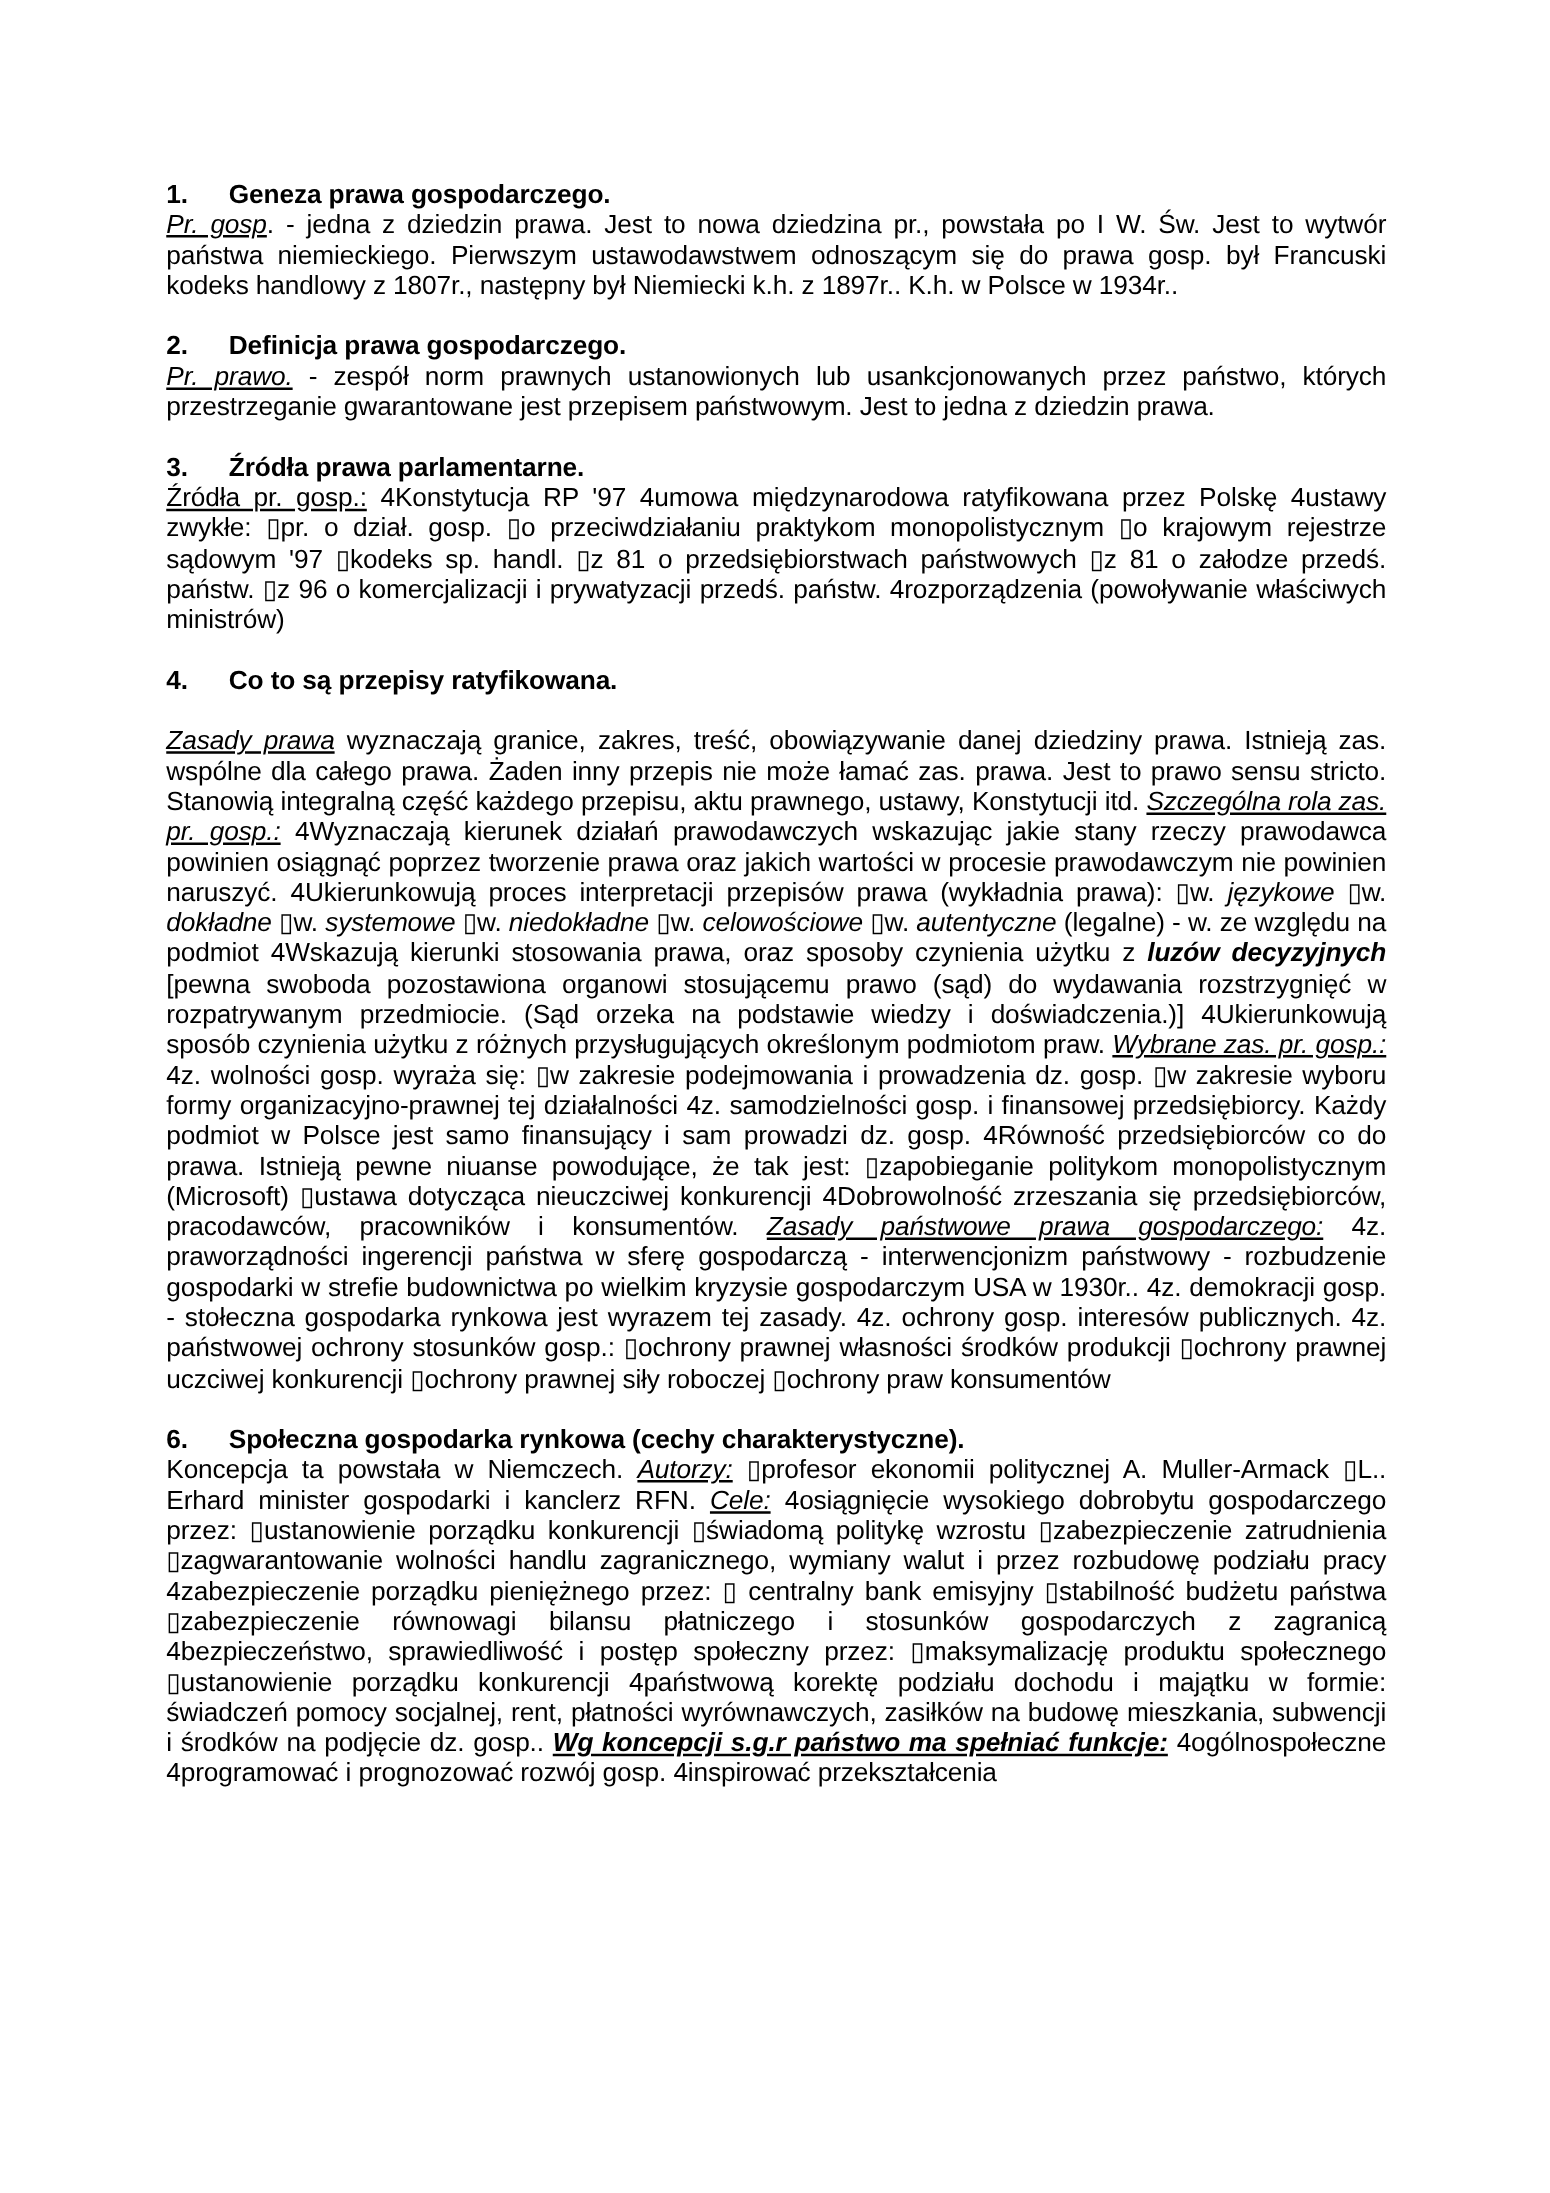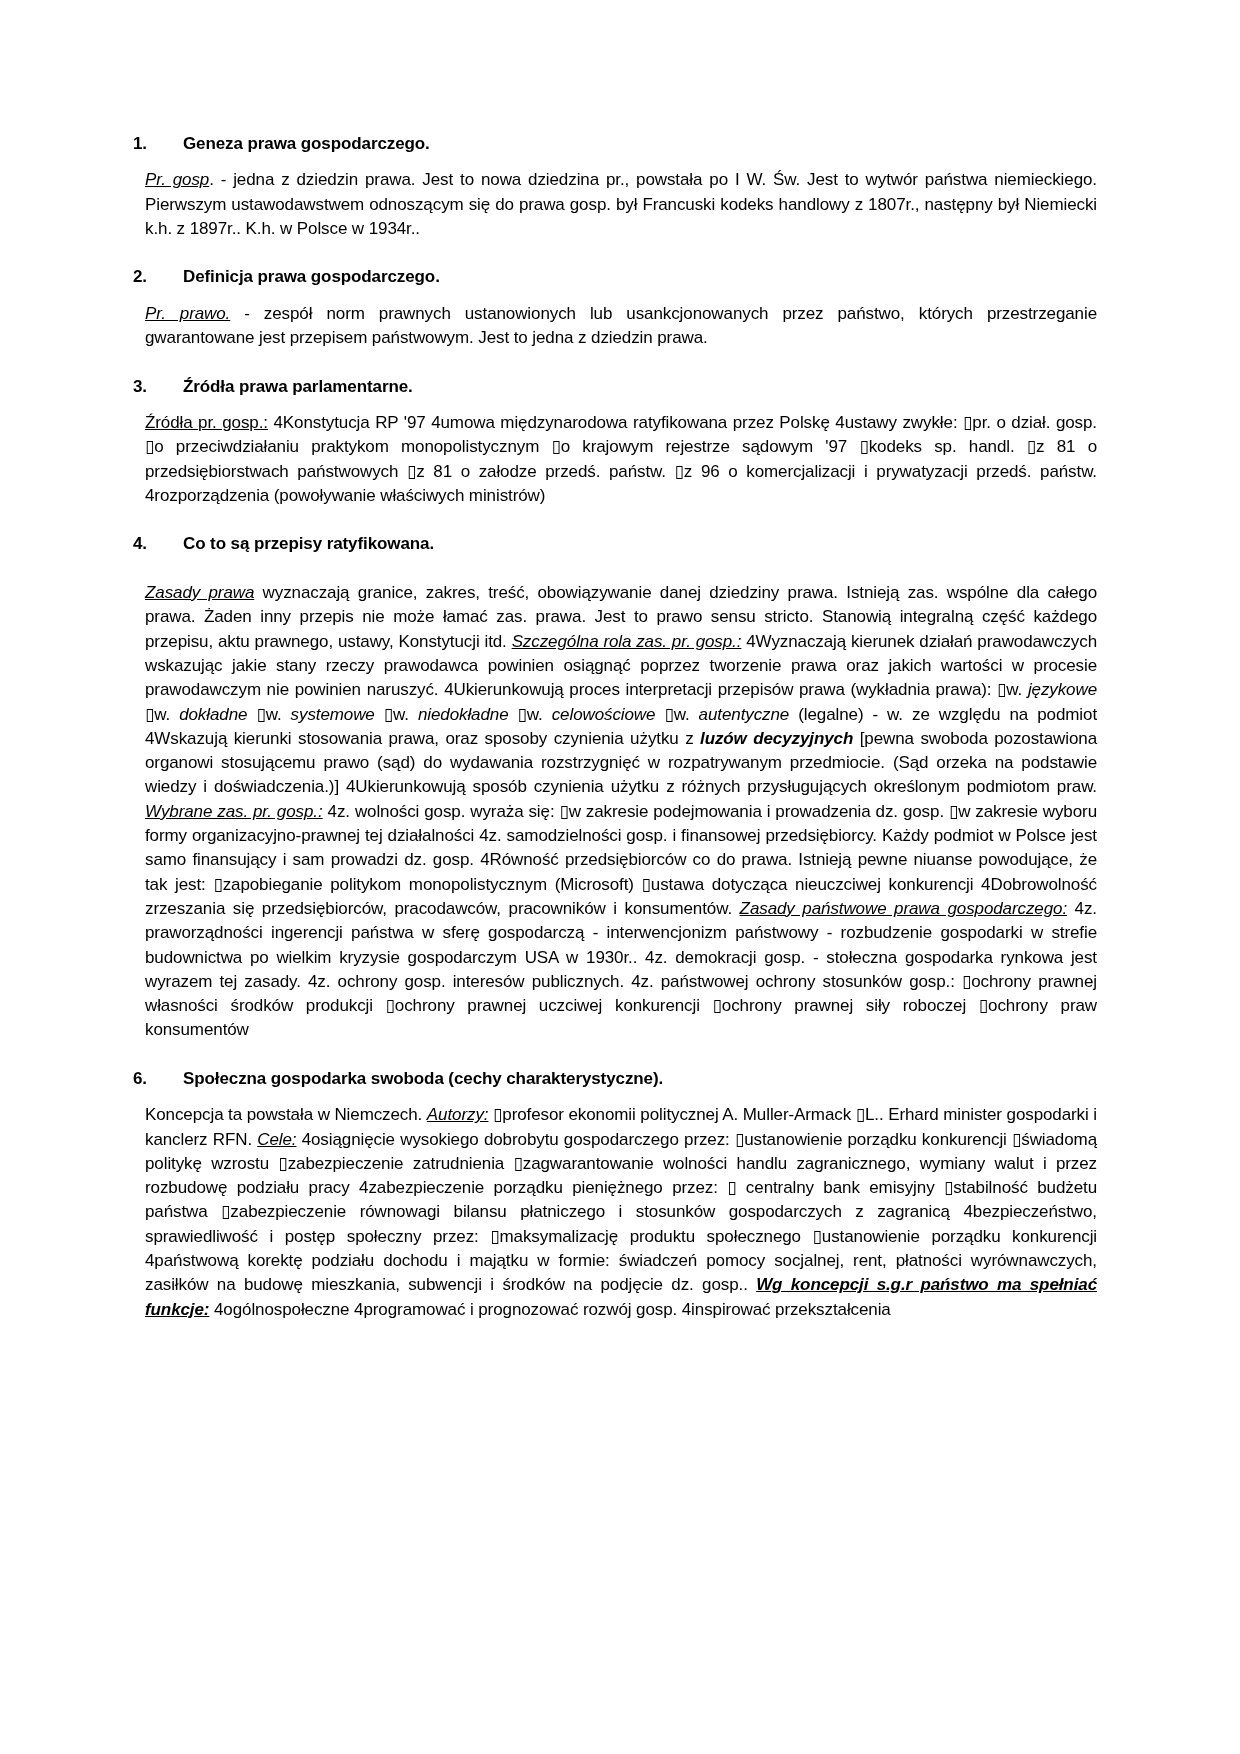--- a/index.html
+++ b/index.html
@@ -9,36 +9,36 @@
     height: 1754px;
     background: #ffffff;
     position: relative;
     font-family: "Liberation Sans", "DejaVu Sans", sans-serif;
     color: #000000;
     overflow: hidden;
   }
   .doc {
     position: absolute;
     left: 133px;
-    top: 132px;
+    top: 144px;
     width: 976px;
-    font-size: 17px;
+    font-size: 21px;
     line-height: 24.3px;
     letter-spacing: -0.1px;
   }
   .section { margin: 0 0 24.3px 0; }
   .section:last-child { margin-bottom: 0; }
   .heading {
     font-weight: bold;
     text-align: left;
     margin: 0;
   }
   .hnum { display: inline-block; width: 50px; }
   .para {
-    margin: 12px;
+    margin: 0;
     text-align: justify;
   }
   .r-i { font-style: italic; }
   .r-u { text-decoration: underline; }
   .r-b { font-weight: bold; }
 </style>
 </head>
 <body>
 
 <main class="doc">
@@ -54,16 +54,16 @@
       <div class="heading"><span class="hnum">3.</span><span>Źródła prawa parlamentarne.</span></div>
       <p class="para"><span class="r-u">Źródła pr. gosp.:</span><span class=""> 4Konstytucja RP '97 4umowa międzynarodowa ratyfikowana przez Polskę 4ustawy zwykłe: ▯pr. o dział. gosp. ▯o przeciwdziałaniu praktykom monopolistycznym ▯o krajowym rejestrze sądowym '97 ▯kodeks sp. handl. ▯z 81 o przedsiębiorstwach państwowych ▯z 81 o załodze przedś. państw. ▯z 96 o komercjalizacji i prywatyzacji przedś. państw. 4rozporządzenia (powoływanie właściwych ministrów)</span></p>
     </section>
     <section class="section">
       <div class="heading"><span class="hnum">4.</span><span>Co to są przepisy ratyfikowana.</span></div>
     </section>
     <section class="section">
       <p class="para"><span class="r-i r-u">Zasady prawa</span><span class=""> wyznaczają granice, zakres, treść, obowiązywanie danej dziedziny prawa. Istnieją zas. wspólne dla całego prawa. Żaden inny przepis nie może łamać zas. prawa. Jest to prawo sensu stricto. Stanowią integralną część każdego przepisu, aktu prawnego, ustawy, Konstytucji itd. </span><span class="r-i r-u">Szczególna rola zas. pr. gosp.:</span><span class=""> 4Wyznaczają kierunek działań prawodawczych wskazując jakie stany rzeczy prawodawca powinien osiągnąć poprzez tworzenie prawa oraz jakich wartości w procesie prawodawczym nie powinien naruszyć. 4Ukierunkowują proces interpretacji przepisów prawa (wykładnia prawa): ▯w. </span><span class="r-i">językowe</span><span class=""> ▯w. </span><span class="r-i">dokładne</span><span class=""> ▯w. </span><span class="r-i">systemowe</span><span class=""> ▯w. </span><span class="r-i">niedokładne</span><span class=""> ▯w. </span><span class="r-i">celowościowe</span><span class=""> ▯w. </span><span class="r-i">autentyczne</span><span class=""> (legalne) - w. ze względu na podmiot 4Wskazują kierunki stosowania prawa, oraz sposoby czynienia użytku z </span><span class="r-b r-i">luzów decyzyjnych</span><span class=""> [pewna swoboda pozostawiona organowi stosującemu prawo (sąd) do wydawania rozstrzygnięć w rozpatrywanym przedmiocie. (Sąd orzeka na podstawie wiedzy i doświadczenia.)] 4Ukierunkowują sposób czynienia użytku z różnych przysługujących określonym podmiotom praw. </span><span class="r-i r-u">Wybrane zas. pr. gosp.:</span><span class=""> 4z. wolności gosp. wyraża się: ▯w zakresie podejmowania i prowadzenia dz. gosp. ▯w zakresie wyboru formy organizacyjno-prawnej tej działalności 4z. samodzielności gosp. i finansowej przedsiębiorcy. Każdy podmiot w Polsce jest samo finansujący i sam prowadzi dz. gosp. 4Równość przedsiębiorców co do prawa. Istnieją pewne niuanse powodujące, że tak jest: ▯zapobieganie politykom monopolistycznym (Microsoft) ▯ustawa dotycząca nieuczciwej konkurencji 4Dobrowolność zrzeszania się przedsiębiorców, pracodawców, pracowników i konsumentów. </span><span class="r-i r-u">Zasady państwowe prawa gospodarczego:</span><span class=""> 4z. praworządności ingerencji państwa w sferę gospodarczą - interwencjonizm państwowy - rozbudzenie gospodarki w strefie budownictwa po wielkim kryzysie gospodarczym USA w 1930r.. 4z. demokracji gosp. - stołeczna gospodarka rynkowa jest wyrazem tej zasady. 4z. ochrony gosp. interesów publicznych. 4z. państwowej ochrony stosunków gosp.: ▯ochrony prawnej własności środków produkcji ▯ochrony prawnej uczciwej konkurencji ▯ochrony prawnej siły roboczej ▯ochrony praw konsumentów</span></p>
     </section>
     <section class="section">
-      <div class="heading"><span class="hnum">6.</span><span>Społeczna gospodarka swoboda (cechy charakterystyczne).</span></div>
+      <div class="heading"><span class="hnum">6.</span><span>Społeczna gospodarka rynkowa (cechy charakterystyczne).</span></div>
       <p class="para"><span class="">Koncepcja ta powstała w Niemczech. </span><span class="r-i r-u">Autorzy:</span><span class=""> ▯profesor ekonomii politycznej A. Muller-Armack ▯L.. Erhard minister gospodarki i kanclerz RFN. </span><span class="r-i r-u">Cele:</span><span class=""> 4osiągnięcie wysokiego dobrobytu gospodarczego przez: ▯ustanowienie porządku konkurencji ▯świadomą politykę wzrostu ▯zabezpieczenie zatrudnienia ▯zagwarantowanie wolności handlu zagranicznego, wymiany walut i przez rozbudowę podziału pracy 4zabezpieczenie porządku pieniężnego przez: ▯ centralny bank emisyjny ▯stabilność budżetu państwa ▯zabezpieczenie równowagi bilansu płatniczego i stosunków gospodarczych z zagranicą 4bezpieczeństwo, sprawiedliwość i postęp społeczny przez: ▯maksymalizację produktu społecznego ▯ustanowienie porządku konkurencji 4państwową korektę podziału dochodu i majątku w formie: świadczeń pomocy socjalnej, rent, płatności wyrównawczych, zasiłków na budowę mieszkania, subwencji i środków na podjęcie dz. gosp.. </span><span class="r-b r-i r-u">Wg koncepcji s.g.r państwo ma spełniać funkcje:</span><span class=""> 4ogólnospołeczne 4programować i prognozować rozwój gosp. 4inspirować przekształcenia</span></p>
     </section>
   </main>
 
 </body></html>

